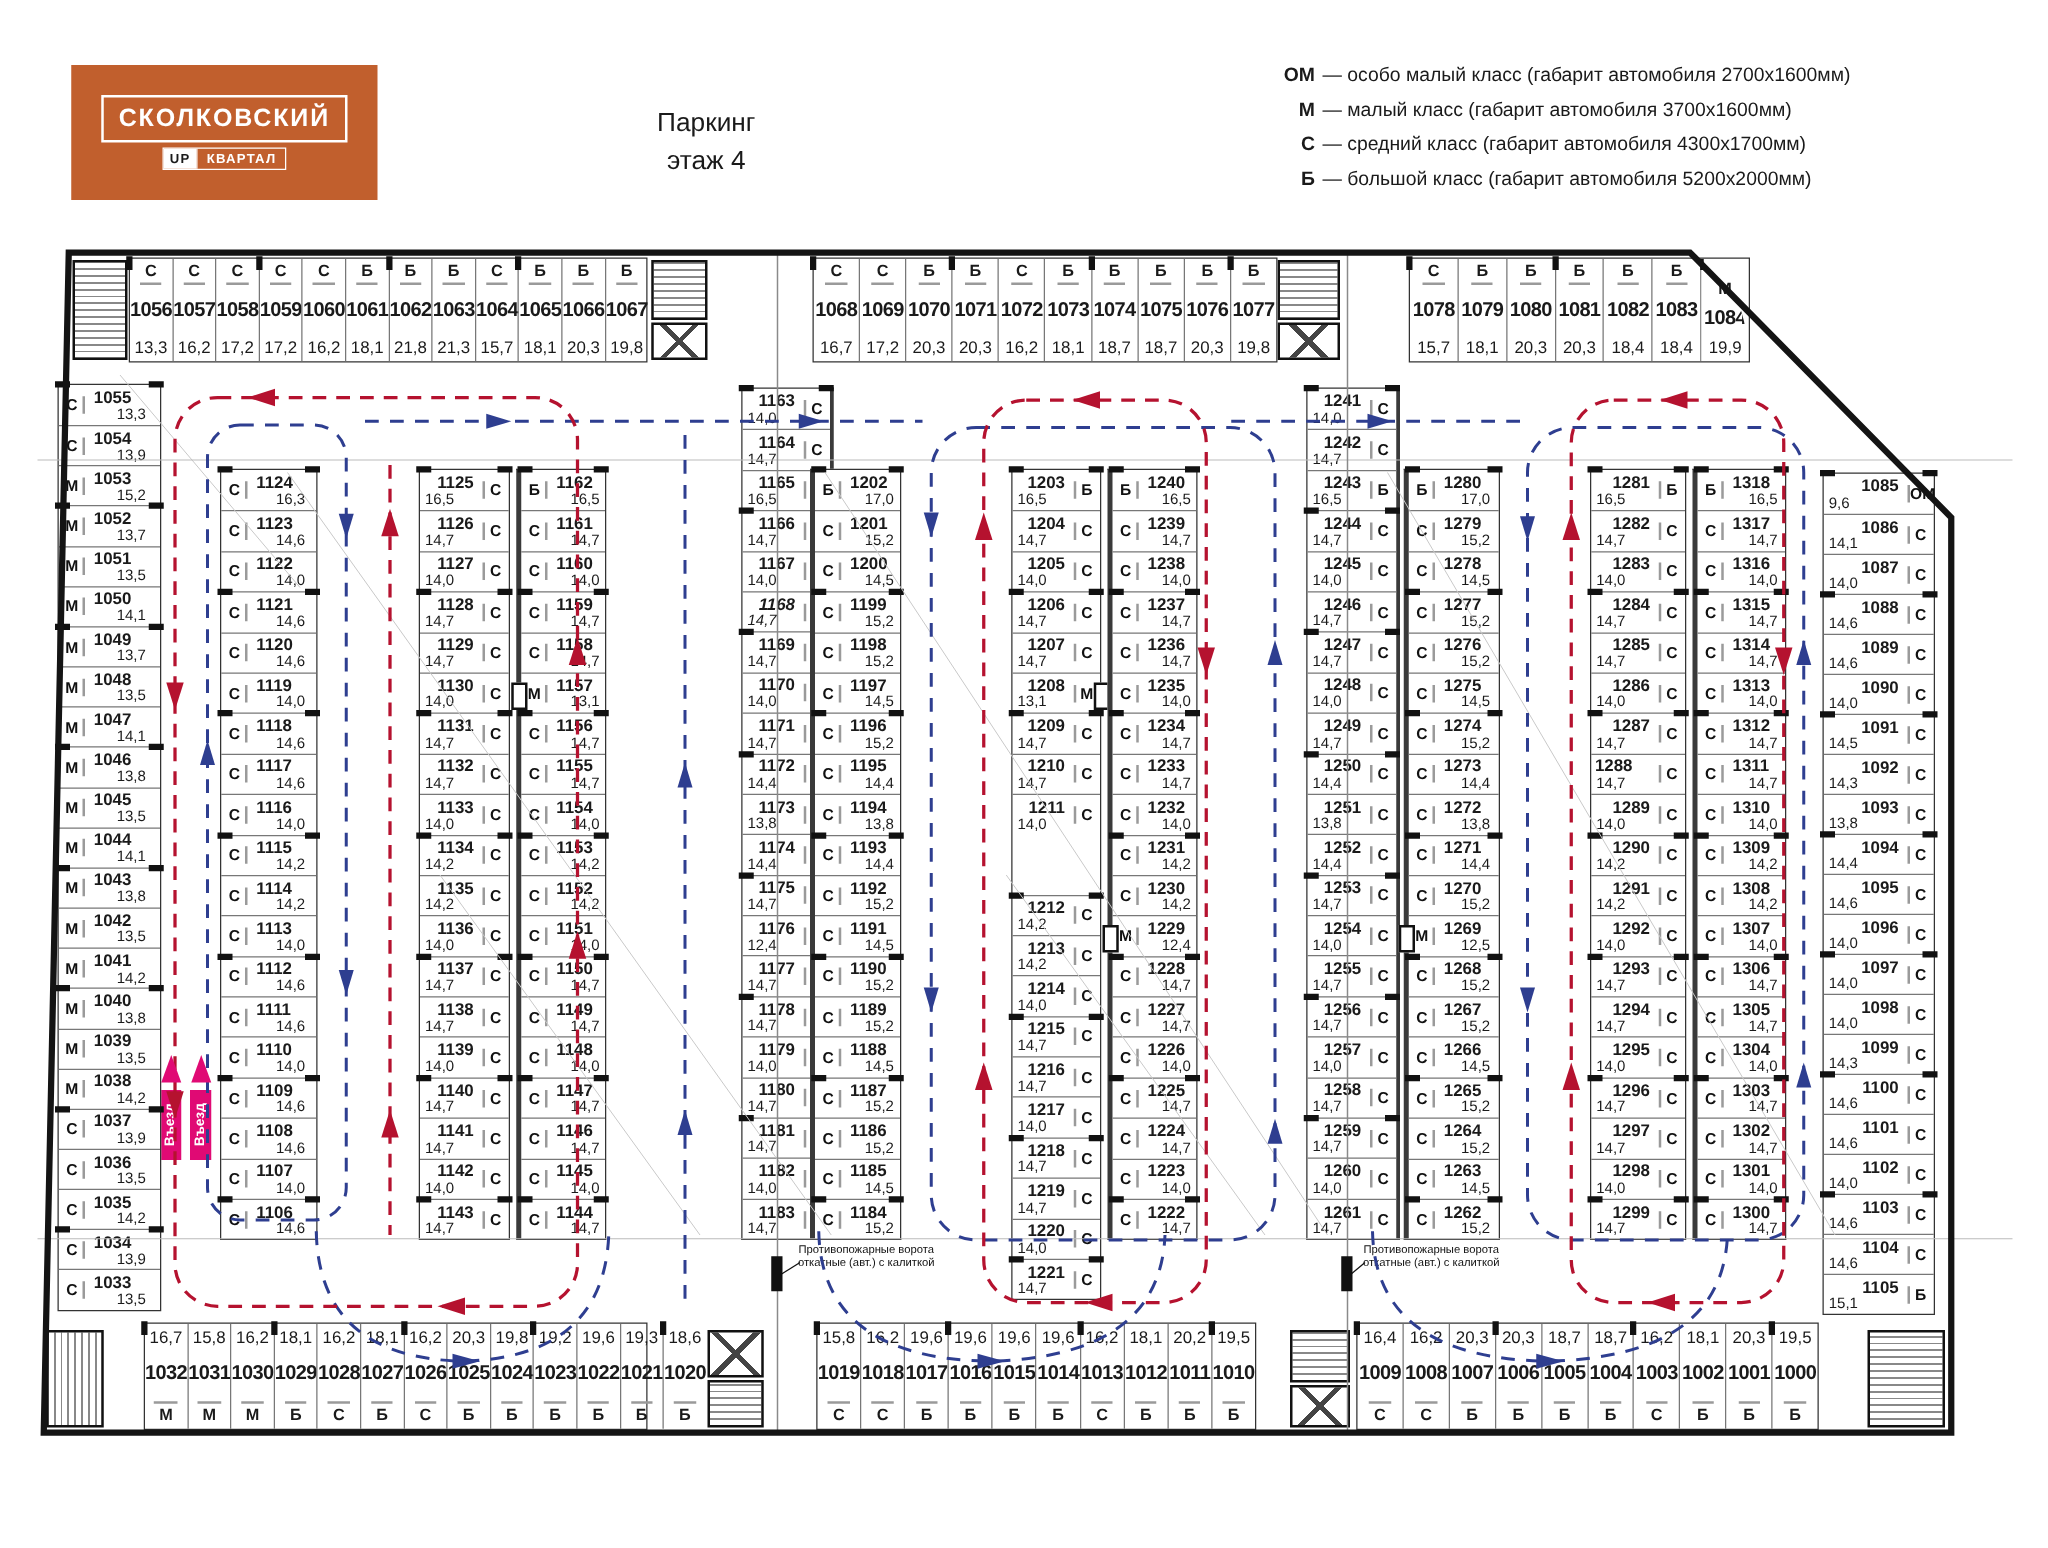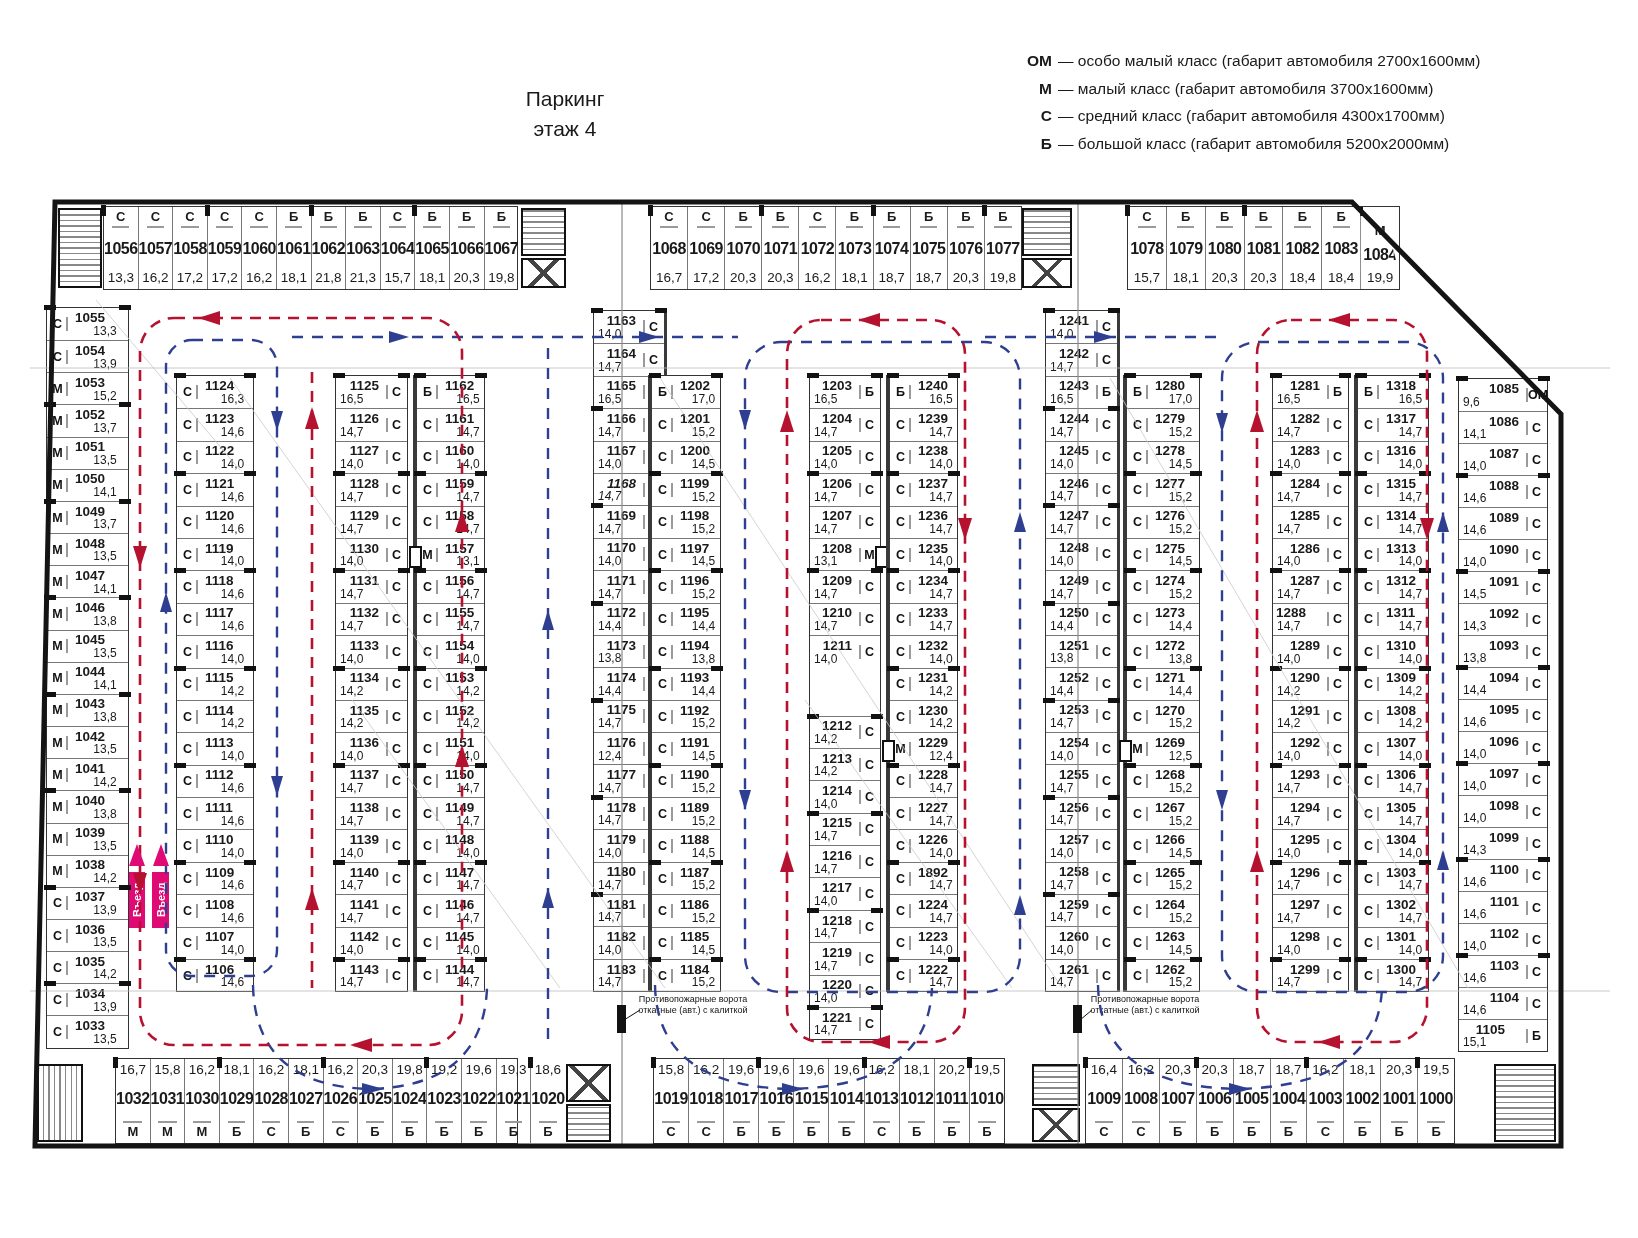--- a/index.html
+++ b/index.html
@@ -63,20 +63,27 @@
         writing-mode:vertical-rl;transform:rotate(180deg);}
   .fgate{position:absolute;width:126px;text-align:center;font-size:9px;line-height:1.2;color:#111;}
   #overlay{position:absolute;left:0;top:0;z-index:2;pointer-events:none;}
   .blk{z-index:1;}
 </style>
 </head>
 <body>
 
 <div id="canvas">
 
+  <div id="logo" style="background: rgb(193, 95, 45);">
+    <div class="l1">СКОЛКОВСКИЙ</div>
+    <div class="l2">
+      <span class="up">UP</span>
+      <span class="kv">КВАРТАЛ</span>
+    </div>
+  </div>
   <div id="title">
     <div>Паркинг</div>
     <div>этаж 4</div>
   </div>
   <div id="legend">
       <div class="legrow">
         <span class="k">ОМ</span>
         <span class="t">— особо малый класс (габарит автомобиля 2700х1600мм)</span>
       </div>
       <div class="legrow">
@@ -1446,21 +1453,21 @@
         <div class="vcell ls-left" style="height: 32.4px;">
           <span class="cl">С</span>
           <span class="nb">
             <span class="n">1226</span>
             <span class="a">14,0</span>
           </span>
         </div>
         <div class="vcell ls-left" style="height: 32.4px;">
           <span class="cl">С</span>
           <span class="nb">
-            <span class="n">1892</span>
+            <span class="n">1225</span>
             <span class="a">14,7</span>
           </span>
         </div>
         <div class="vcell ls-left" style="height: 32.4px;">
           <span class="cl">С</span>
           <span class="nb">
             <span class="n">1224</span>
             <span class="a">14,7</span>
           </span>
         </div>
@@ -2168,21 +2175,21 @@
           </span>
           <span class="cl">С</span>
         </div>
         <div class="vcell ls-right" style="height: 32px;">
           <span class="nb">
             <span class="n">1104</span>
             <span class="a">14,6</span>
           </span>
           <span class="cl">С</span>
         </div>
-        <div class="vcell ls-right" style="height: 32px; gap: 14px;">
+        <div class="vcell ls-right" style="height: 32px;">
           <span class="nb">
             <span class="n">1105</span>
             <span class="a">15,1</span>
           </span>
           <span class="cl">Б</span>
         </div>
       </div>
       <div class="blk hblk lp-bottom" style="left: 115px; top: 1058px; width: 403px; height: 86px;">
         <div class="hcell">
           <span class="a">16,7</span>

